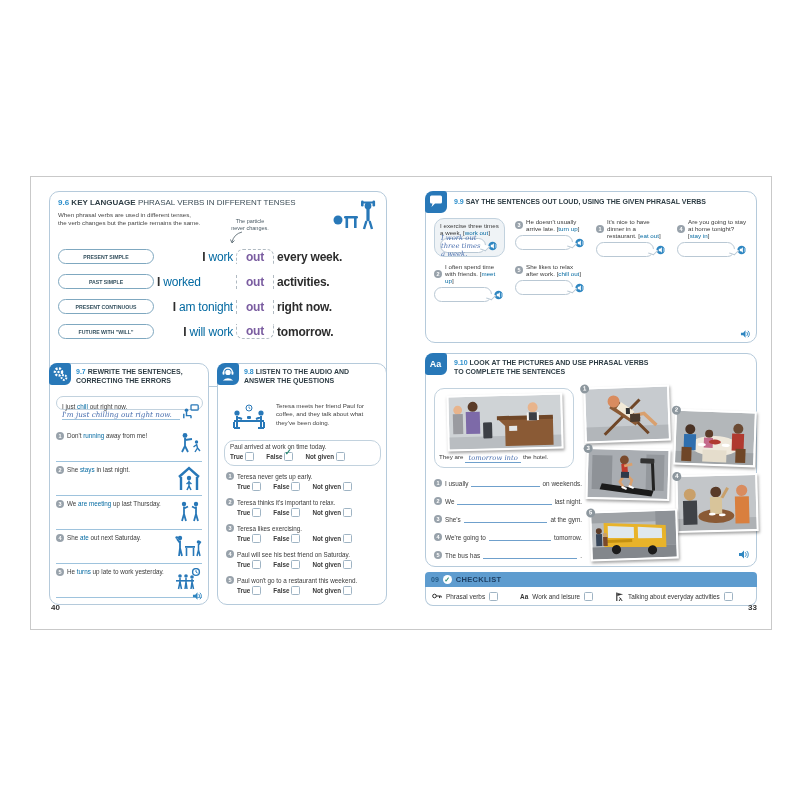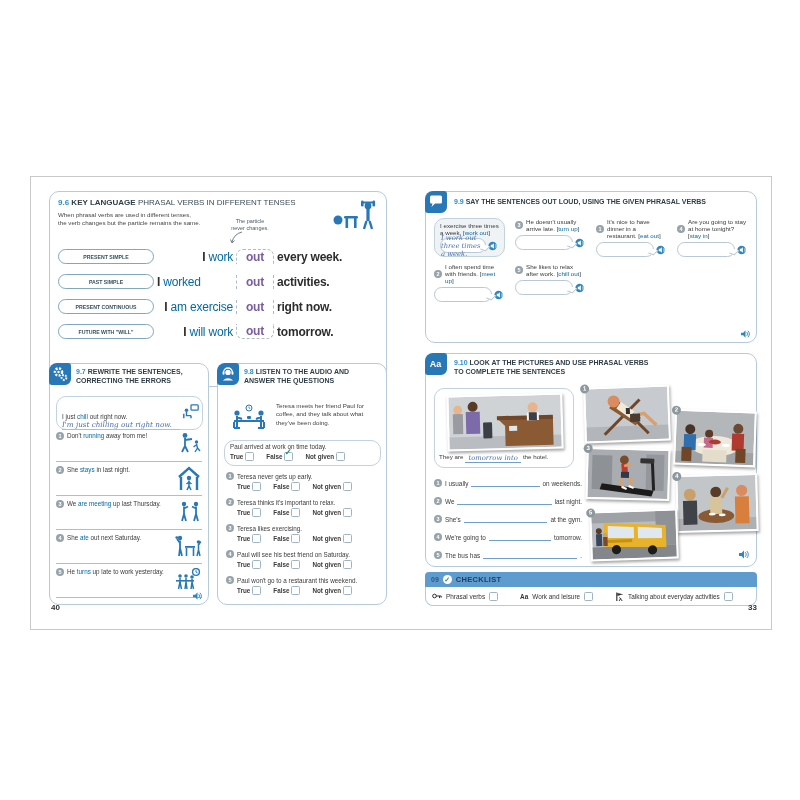--- a/index.html
+++ b/index.html
@@ -83,21 +83,21 @@
       <div class="sent">every week.</div>
 
       <div class="pill">PAST SIMPLE</div>
       <div class="sent" style="text-align:left;"><span>I</span> <span class="g vb">worked</span></div>
       <div class="outc sent">
           <span class="pp">out</span>
         </div>
       <div class="sent">activities.</div>
 
       <div class="pill">PRESENT CONTINUOUS</div>
-      <div class="sent" style="text-align:right;"><span>I</span> <span class="g vb">am exercise</span></div>
+      <div class="sent" style="text-align:right;"><span>I</span> <span class="g vb">am tonight</span></div>
       <div class="outc sent">
           <span class="pp">out</span>
         </div>
       <div class="sent">right now.</div>
 
       <div class="pill">FUTURE WITH "WILL"</div>
       <div class="sent" style="text-align:right;"><span>I</span> <span class="g vb">will work</span></div>
       <div class="outc l sent">
           <span class="pp">out</span>
         </div>
@@ -116,21 +116,21 @@
         <circle cx="6.5" cy="6" r="1.2" fill="#fff"></circle>
         <circle cx="12" cy="11.5" r="2.4" fill="none" stroke="#fff" stroke-width="2" stroke-dasharray="1.6 1.2"></circle>
       </svg>
     </div>
     <div style="position:absolute;left:26px;top:4px;font-size:7px;font-weight:bold;color:#2f3e46;line-height:1.25;">
       <span class="hnum">9.7</span>
       <span>REWRITE THE SENTENCES,</span><br>
       <span>CORRECTING THE ERRORS</span>
     </div>
 
-    <div class="exbox" style="position:absolute;left:6px;top:32px;width:147px;height:14px;padding:16px 5px;">
+    <div class="exbox" style="position:absolute;left:6px;top:32px;width:147px;height:14px;padding:6px 5px;">
       <div style="font-size:6.3px;">
         <span>I just</span>
         <span class="g">chill</span>
         <span>out right now.</span>
       </div>
       <div class="hw aline" style="font-size:7.2px;width:118px;">I'm just chilling out right now.</div>
       <svg style="position:absolute;right:2px;top:6px;color:#2878b8;" width="18" height="18" viewBox="0 0 20 20">
         <rect x="10" y="2" width="8" height="6" rx="1" fill="none" stroke="currentColor" stroke-width="1.4"></rect>
         <circle cx="5" cy="8" r="2" fill="currentColor"></circle>
         <path d="M5 10 L5 14 L10 14 M2 12 L2 17 M10 14 L10 17" stroke="currentColor" stroke-width="1.6" fill="none"></path>

